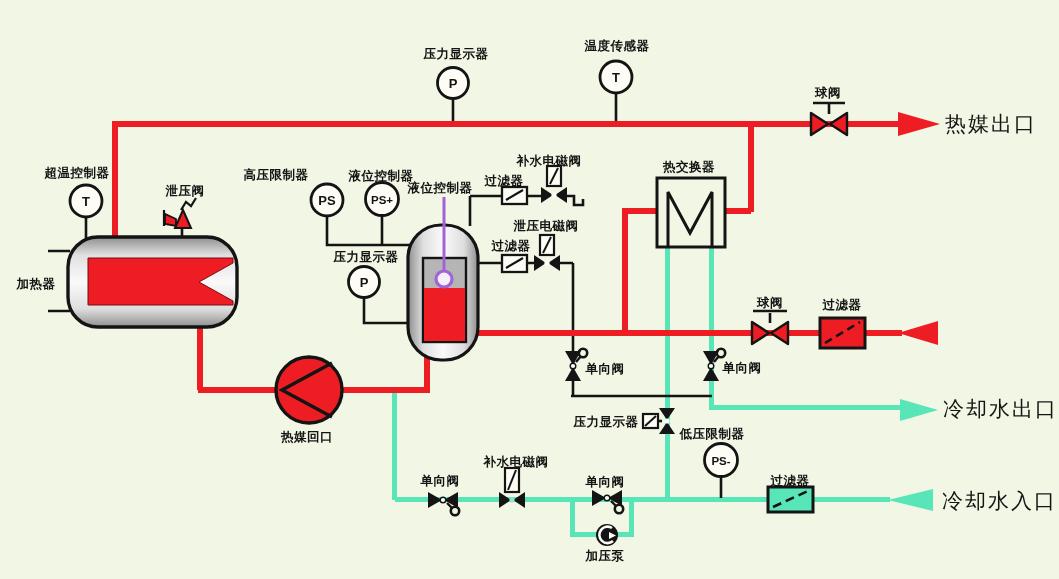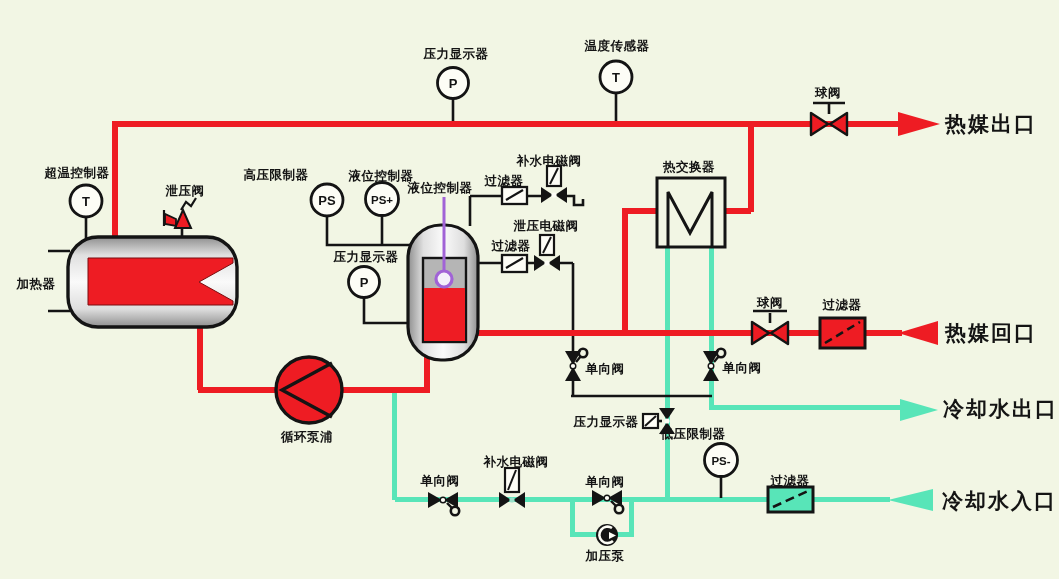--- a/index.html
+++ b/index.html
@@ -1,21 +1,21 @@
 <!DOCTYPE html>
 <html><head>
 <meta charset="utf-8">
 <style>
   html,body{margin:0;padding:0;}
   body{background:#eef3df;font-family:"Liberation Sans","DejaVu Sans",sans-serif;}
   #canvas{position:relative;width:1059px;height:579px;background:#f2f6e4;overflow:hidden;}
   #diagram-svg{position:absolute;left:0;top:0;}
   .lbl{position:absolute;transform:translate(-50%,-50%);font-size:12.5px;font-weight:bold;
        color:#141414;white-space:nowrap;letter-spacing:0.5px;}
-  .lbl-big{position:absolute;transform:translate(0,-50%);font-size:21px;font-weight:bold;
+  .lbl-big{position:absolute;transform:translate(0,-50%);font-size:21px;font-weight:normal;
        color:#141414;white-space:nowrap;letter-spacing:2px;}
   .tag-text{font:bold 13px "Liberation Sans","DejaVu Sans",sans-serif;fill:#141414;}
   .tag-text-sm{font:bold 11.5px "Liberation Sans","DejaVu Sans",sans-serif;fill:#141414;}
 </style>
 </head>
 <body>
 
 <div id="canvas">
 <svg id="diagram-svg" width="1059" height="579" viewBox="0 0 1059 579">
   <defs>
@@ -248,25 +248,24 @@
   <div class="lbl" style="left:504px;top:181px">过滤器</div>
   <div class="lbl" style="left:546px;top:226px">泄压电磁阀</div>
   <div class="lbl" style="left:511px;top:246px">过滤器</div>
   <div class="lbl" style="left:689px;top:167px">热交换器</div>
   <div class="lbl" style="left:366px;top:257px">压力显示器</div>
   <div class="lbl" style="left:770px;top:303px">球阀</div>
   <div class="lbl" style="left:842px;top:305px">过滤器</div>
   <div class="lbl" style="left:605px;top:369px">单向阀</div>
   <div class="lbl" style="left:742px;top:368px">单向阀</div>
   <div class="lbl" style="left:606px;top:422px">压力显示器</div>
-  <div class="lbl" style="left:693px;top:434px">低压限制器</div>
-  <div class="lbl" style="left:307px;top:437px">循环泵浦</div>
+  <div class="lbl" style="left:712px;top:434px">低压限制器</div>
+  <div class="lbl" style="left:307px;top:437px">热媒回口</div>
   <div class="lbl" style="left:440px;top:481px">单向阀</div>
   <div class="lbl" style="left:516px;top:462px">补水电磁阀</div>
   <div class="lbl" style="left:605px;top:482px">单向阀</div>
   <div class="lbl" style="left:605px;top:556px">加压泵</div>
   <div class="lbl" style="left:790px;top:481px">过滤器</div>
 
   <div class="lbl-big" style="left:945px;top:124px">热媒出口</div>
-  <div class="lbl-big" style="left:945px;top:333px">热媒回口</div>
   <div class="lbl-big" style="left:942px;top:501px">冷却水入口</div>
   <div class="lbl-big" style="left:943px;top:409px">冷却水出口</div>
 </div>
 
 </body></html>

